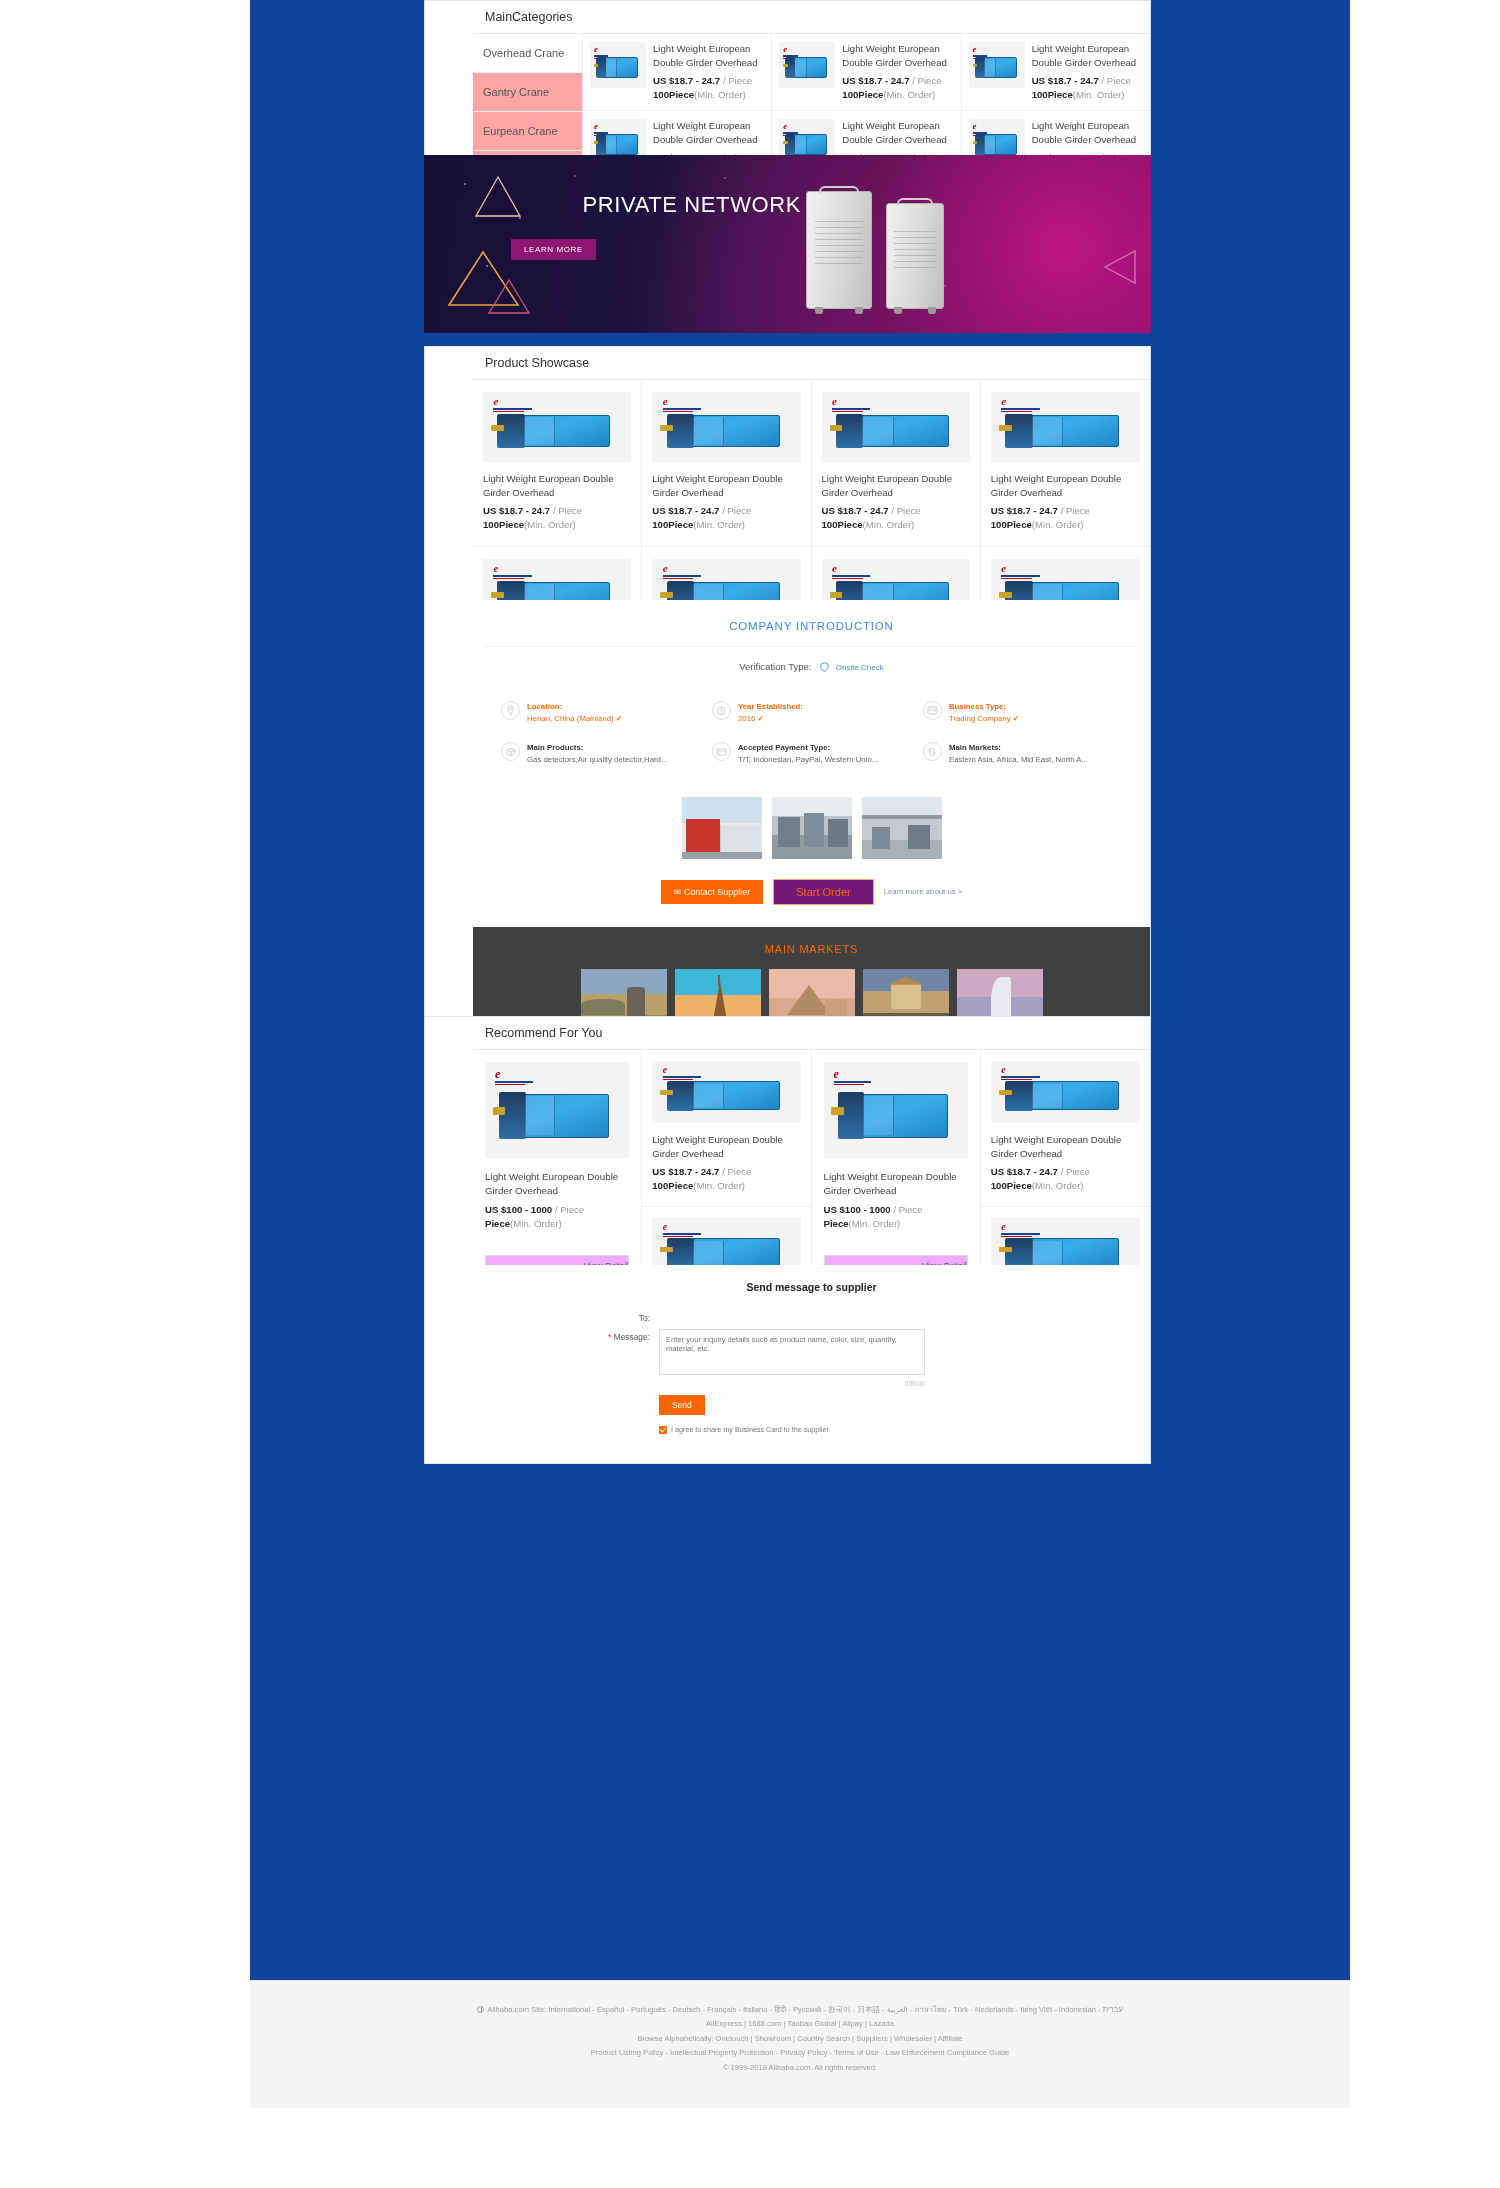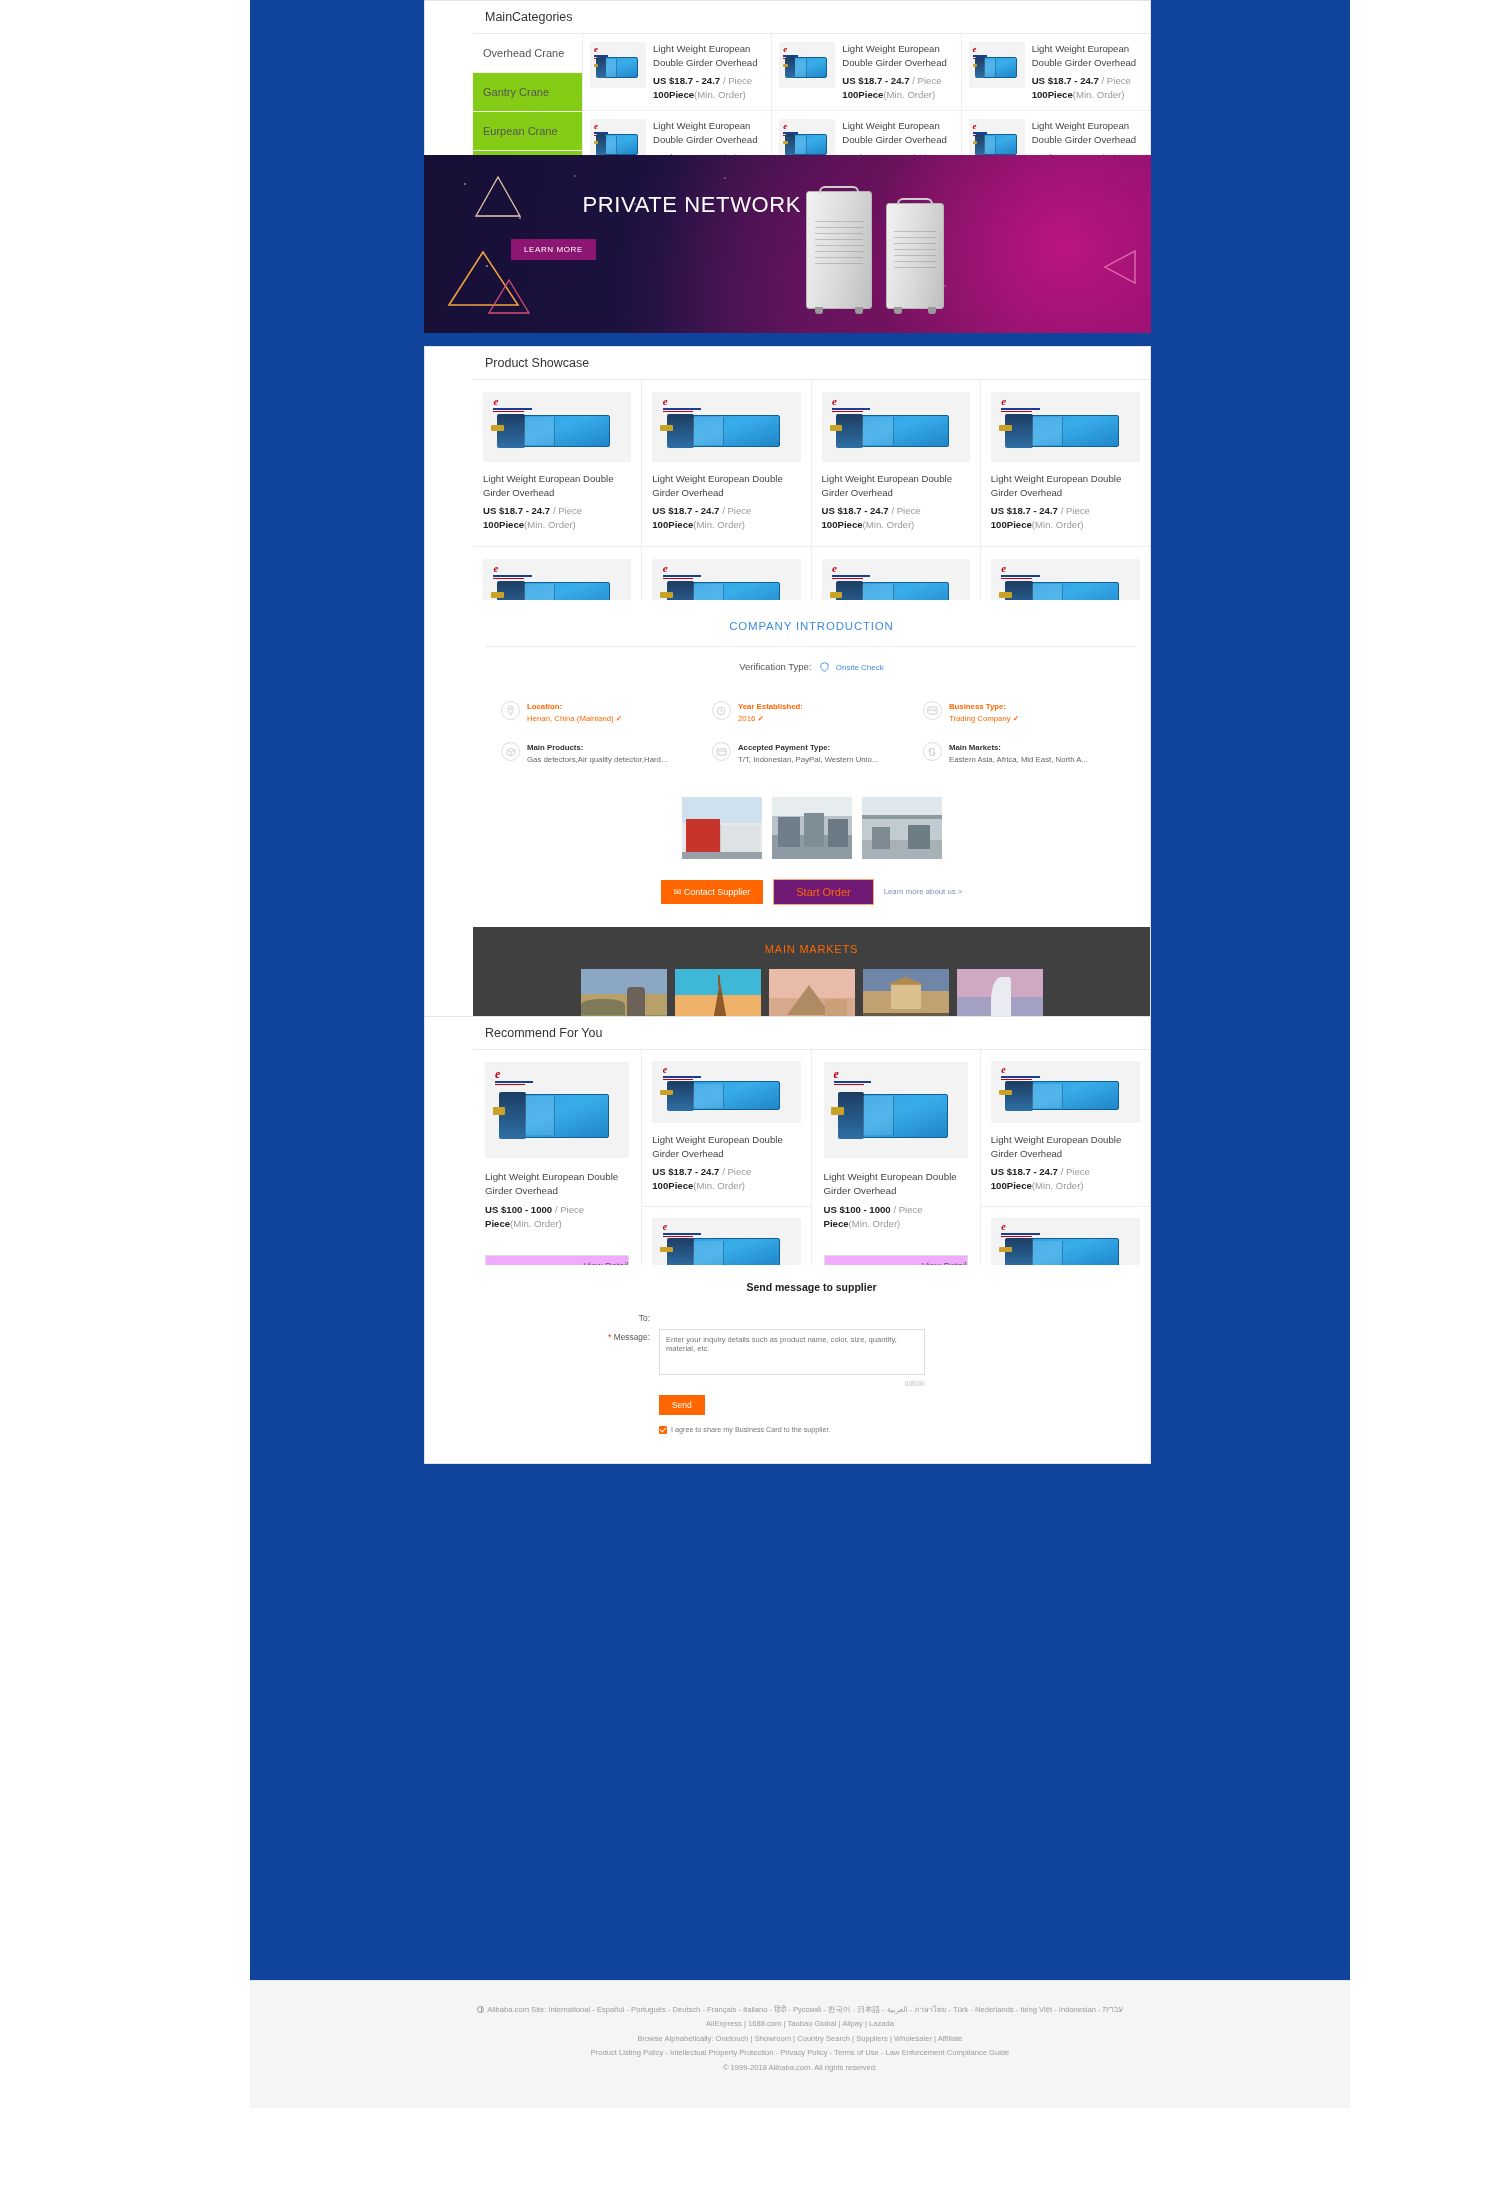--- a/index.html
+++ b/index.html
@@ -60,21 +60,21 @@
   .mc-nav {
     width: 110px;
     border-right: 1px solid #ececec;
     flex: 0 0 110px;
   }
   .mc-nav-item {
     font-size: 11px;
     color: #555;
     padding: 13px 10px;
     border-bottom: 1px solid #f0f0f0;
-    background: #84cc16;
+    background: #fca5a5;
     cursor: pointer;
   }
   .mc-nav-item.active { background: #ffffff; }
   .mc-grid { flex: 1; display: flex; }
   .mc-col { flex: 1; border-right: 1px solid #eee; }
   .mc-col:last-child { border-right: none; }
   .mc-cell {
     display: flex;
     padding: 8px 7px;
     border-bottom: 1px solid #f0f0f0;

